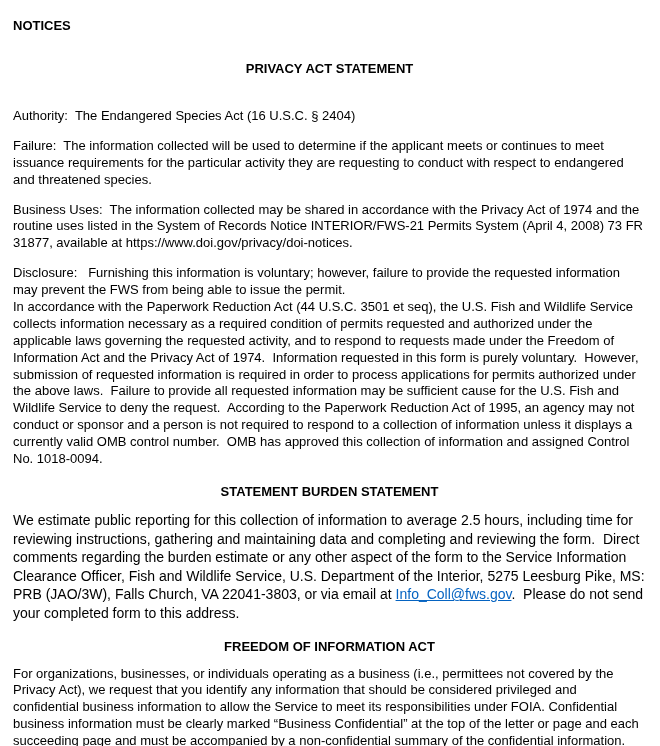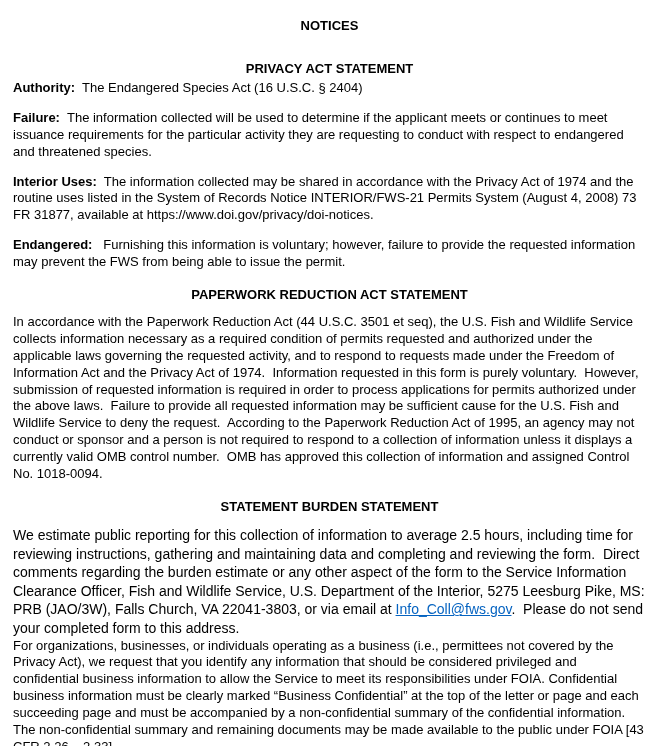--- a/index.html
+++ b/index.html
@@ -11,42 +11,41 @@
       width: 660px;
       min-height: 746px;
       box-sizing: border-box;
       padding: 10px 14px 6px 13px;
       font-family: "Liberation Sans", sans-serif;
       font-size: 13px;
       color: #000000;
       background: #ffffff;
     }
     .doc-title {
-      text-align: center;
       font-weight: bold;
       font-size: 13px;
       margin: 8px 0 0 0;
     }
     .section-heading {
       text-align: center;
       font-weight: bold;
       font-size: 13px;
       margin: 16px 0 12px 0;
     }
     .section-heading.first {
       margin-top: 28px;
-      margin-bottom: 4px;
+      margin-bottom: 32px;
     }
     .para {
       margin: 0 0 13px 0;
       line-height: 1.3;
       white-space: pre-wrap;
     }
     .para.last-of-section { margin-bottom: 0; }
-    .label { font-weight: bold; }
+    .label { font-weight: normal; }
     .italic { }
     .small {
       font-size: 14px;
       line-height: 1.33;
     }
     .link {
       color: #0563c1;
       text-decoration: underline;
       cursor: pointer;
     }
@@ -57,28 +56,28 @@
 <div class="page">
 
   <div class="doc-title">NOTICES</div>
 
   <div class="section-heading first">PRIVACY ACT STATEMENT</div>
 
   <p class="para"><span class="label">Authority:</span><span>  The Endangered Species Act (16 U.S.C. § 2404)</span></p>
 
   <p class="para"><span class="label">Failure:</span><span>  The information collected will be used to determine if the applicant meets or continues to meet issuance requirements for the particular activity they are requesting to conduct with respect to endangered and threatened species.</span></p>
 
-  <p class="para"><span class="label">Interior Uses:</span><span>  The information collected may be shared in accordance with the Privacy Act of 1974 and the routine uses listed in the System of Records Notice INTERIOR/FWS-21 Permits System (August 4, 2008) 73 FR 31877, available at https://www.doi.gov/privacy/doi-notices.</span></p>
+  <p class="para"><span class="label">Business Uses:</span><span>  The information collected may be shared in accordance with the Privacy Act of 1974 and the routine uses listed in the System of Records Notice INTERIOR/FWS-21 Permits System (April 4, 2008) 73 FR 31877, available at https://www.doi.gov/privacy/doi-notices.</span></p>
 
-  <p class="para last-of-section"><span class="label">Endangered:</span><span>   Furnishing this information is voluntary; however, failure to provide the requested information may prevent the FWS from being able to issue the permit.</span></p>
+  <p class="para last-of-section"><span class="label">Disclosure:</span><span>   Furnishing this information is voluntary; however, failure to provide the requested information may prevent the FWS from being able to issue the permit.</span></p>
 
-  <div class="section-heading">PAPERWORK REDUCTION ACT STATEMENT</div>
 
   <p class="para last-of-section"><span>In accordance with the Paperwork Reduction Act (44 U.S.C. 3501 </span><span class="italic">et seq</span><span>), the U.S. Fish and Wildlife Service collects information necessary as a required condition of permits requested and authorized under the applicable laws governing the requested activity, and to respond to requests made under the Freedom of Information Act and the Privacy Act of 1974.  Information requested in this form is purely voluntary.  However, submission of requested information is required in order to process applications for permits authorized under the above laws.  Failure to provide all requested information may be sufficient cause for the U.S. Fish and Wildlife Service to deny the request.  According to the Paperwork Reduction Act of 1995, an agency may not conduct or sponsor and a person is not required to respond to a collection of information unless it displays a currently valid OMB control number.  OMB has approved this collection of information and assigned Control No. 1018-0094.</span></p>
 
   <div class="section-heading">STATEMENT BURDEN STATEMENT</div>
 
   <p class="para small last-of-section"><span>We estimate public reporting for this collection of information to average 2.5 hours, including time for reviewing instructions, gathering and maintaining data and completing and reviewing the form.  Direct comments regarding the burden estimate or any other aspect of the form to the Service Information Clearance Officer, Fish and Wildlife Service, U.S. Department of the Interior, 5275 Leesburg Pike, MS: PRB (JAO/3W), Falls Church, VA 22041-3803, or via email at </span><a class="link">Info_Coll@fws.gov</a><span>.  Please do not send your completed form to this address.</span></p>
 
+  <div class="section-heading">FREEDOM OF INFORMATION ACT</div>
 
   <p class="para"><span>For organizations, businesses, or individuals operating as a business (i.e., permittees not covered by the Privacy Act), we request that you identify any information that should be considered privileged and confidential business information to allow the Service to meet its responsibilities under FOIA. Confidential business information must be clearly marked “Business Confidential” at the top of the letter or page and each succeeding page and must be accompanied by a non-confidential summary of the confidential information. The non-confidential summary and remaining documents may be made available to the public under FOIA [43 CFR 2.26 – 2.33].</span></p>
 
 </div>
 
 </body></html>

